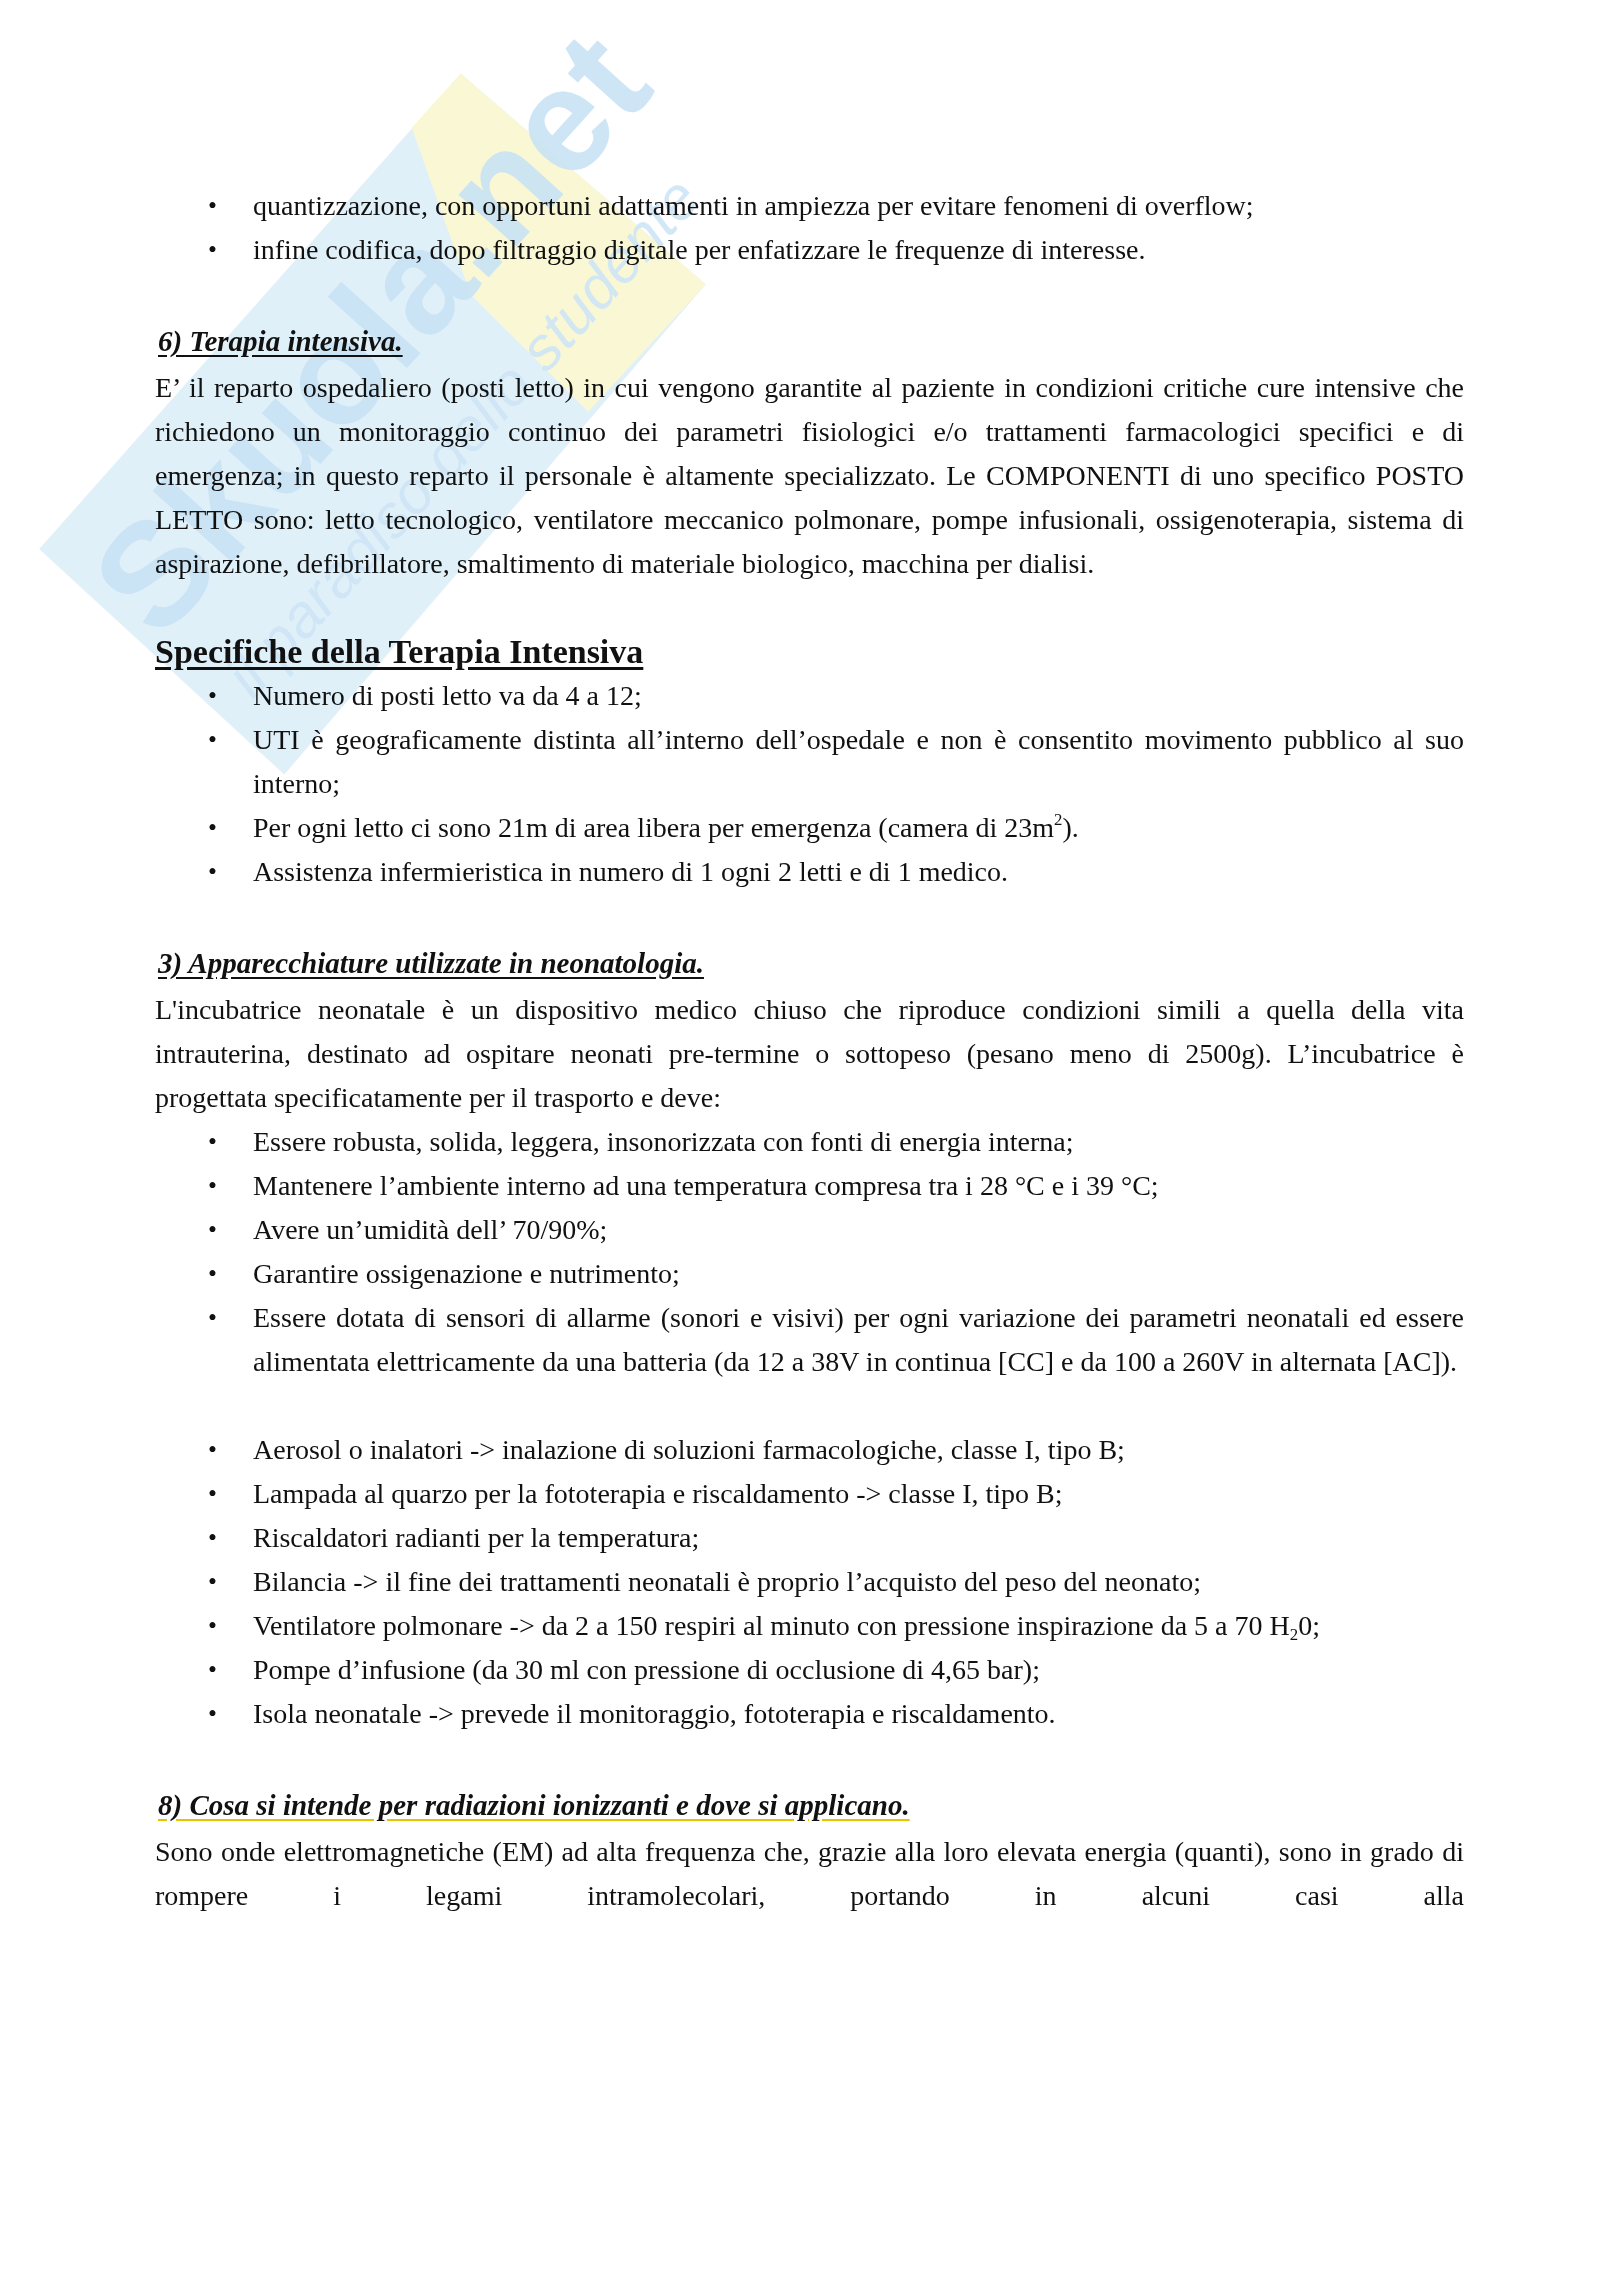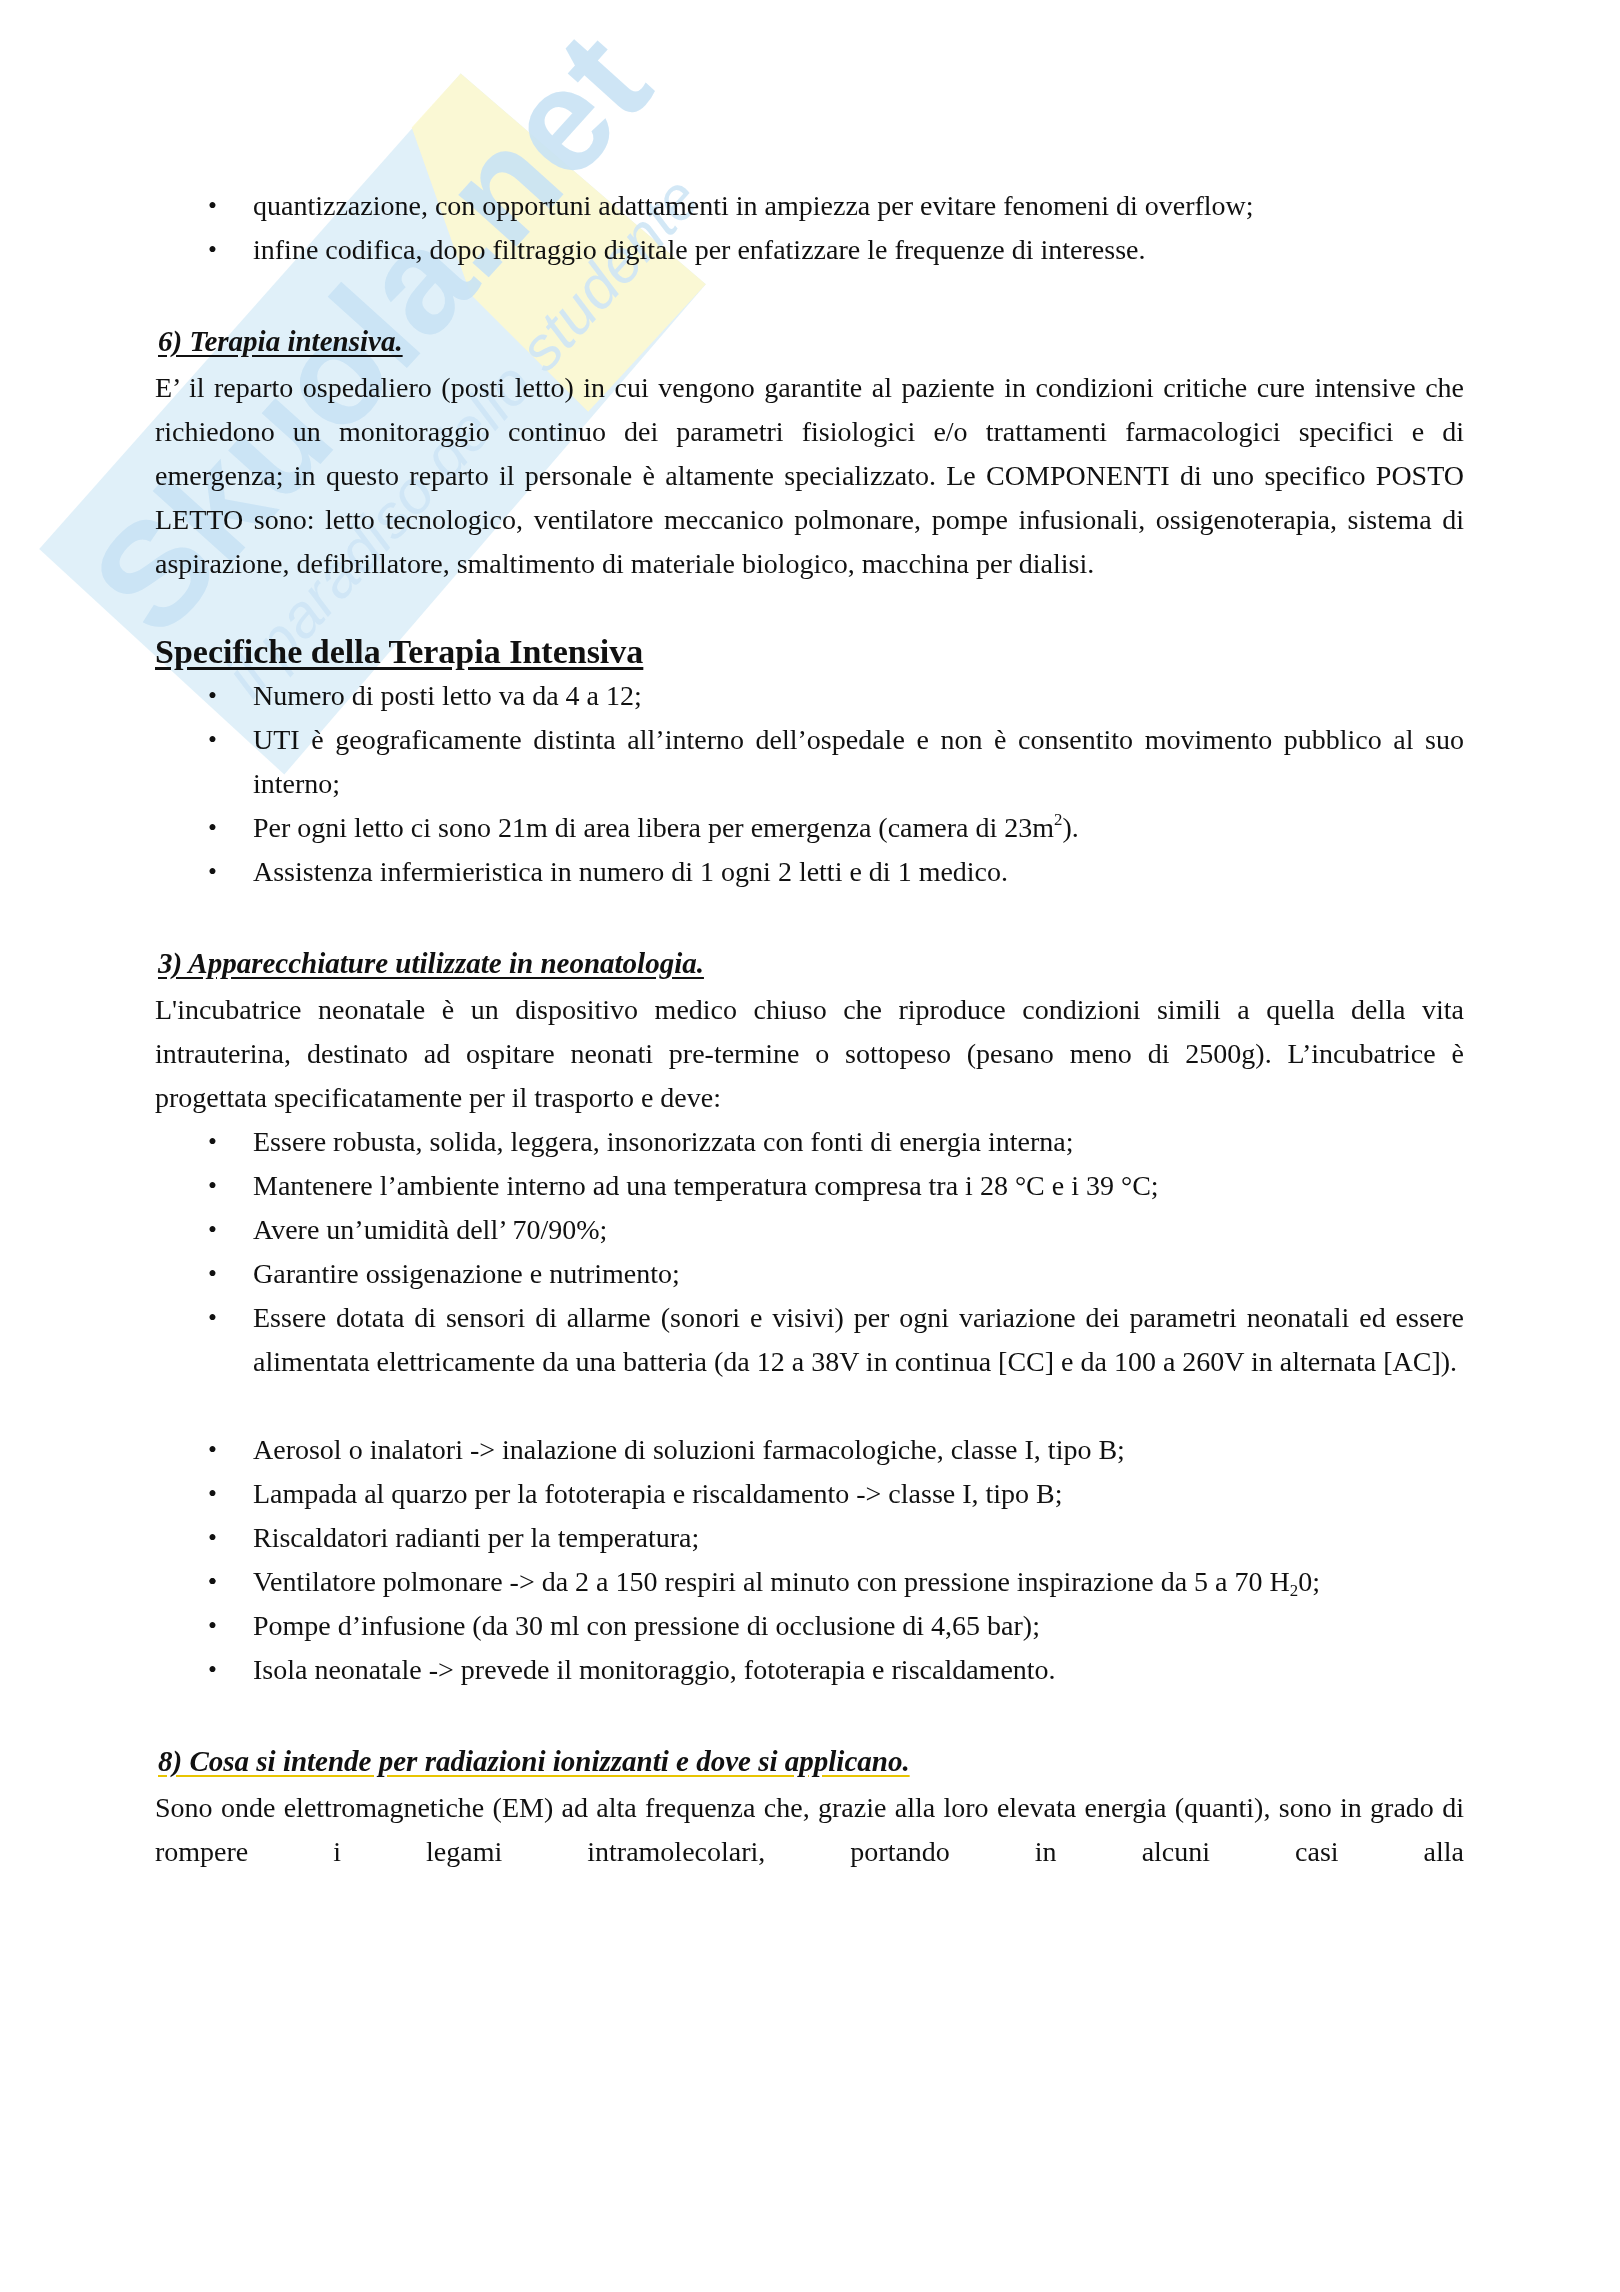--- a/index.html
+++ b/index.html
@@ -65,21 +65,21 @@
     <li><span class="bullet">•</span><span>Avere un’umidità dell’ 70/90%;</span></li>
     <li><span class="bullet">•</span><span>Garantire ossigenazione e nutrimento;</span></li>
     <li><span class="bullet">•</span><span>Essere dotata di sensori di allarme (sonori e visivi) per ogni variazione dei parametri neonatali ed essere alimentata elettricamente da una batteria (da 12 a 38V in continua [CC] e da 100 a 260V in alternata [AC]).</span></li>
   </ul>
   <div class="blank"></div>
 
   <ul>
     <li><span class="bullet">•</span><span>Aerosol o inalatori -&gt;  inalazione di soluzioni farmacologiche, classe I, tipo B;</span></li>
     <li><span class="bullet">•</span><span>Lampada al quarzo per la fototerapia e riscaldamento -&gt; classe I, tipo B;</span></li>
     <li><span class="bullet">•</span><span>Riscaldatori radianti per la temperatura;</span></li>
-    <li><span class="bullet">•</span></li>
+    <li><span class="bullet">•</span><span>Bilancia -&gt; il fine dei trattamenti neonatali è proprio l’acquisto del peso del neonato;</span></li>
     <li><span class="bullet">•</span><span>Ventilatore polmonare -&gt; da 2 a 150 respiri al minuto con pressione inspirazione da 5 a 70 H</span><sub>2</sub><span>0;</span></li>
     <li><span class="bullet">•</span><span>Pompe d’infusione (da 30 ml con pressione di occlusione di 4,65 bar);</span></li>
     <li><span class="bullet">•</span><span>Isola neonatale -&gt; prevede il monitoraggio, fototerapia e riscaldamento.</span></li>
   </ul>
   <div class="blank"></div>
 
   <h2 class="yellow">8) Cosa si intende per radiazioni ionizzanti e dove si applicano.</h2>
   <p class="just-last">Sono onde elettromagnetiche (EM) ad alta frequenza che, grazie alla loro elevata energia (quanti), sono in grado di rompere i legami intramolecolari, portando in alcuni casi alla</p>
 
 </div>

